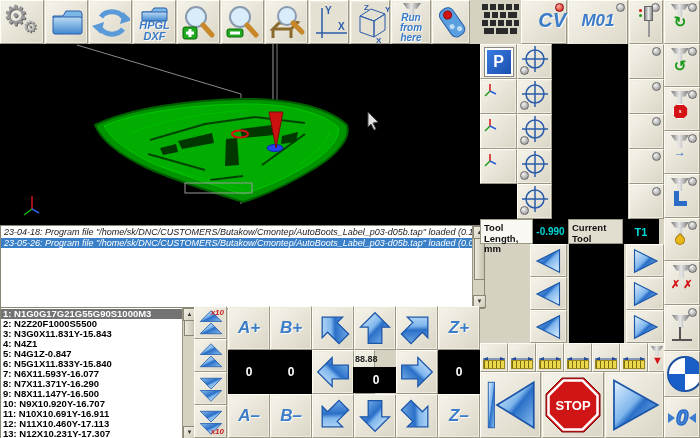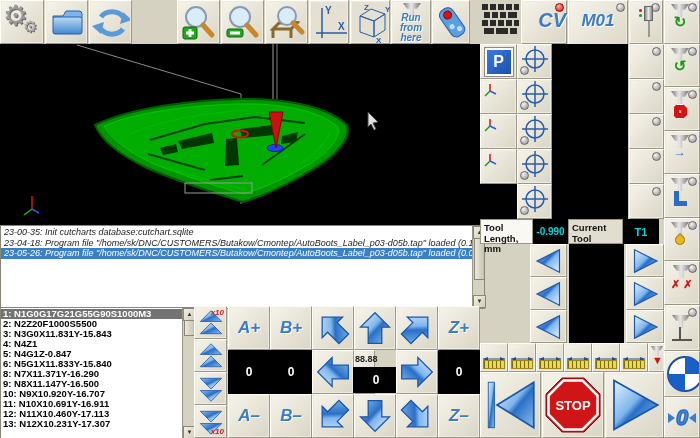--- a/index.html
+++ b/index.html
@@ -87,20 +87,28 @@
     </svg>
   </div>
   <div class="btn" style="left:89px;top:0;width:43px;height:44px">
     <svg width="38" height="38" style="position:absolute;left:2px;top:3px">
       <path d="M9,13 A13,11 0 0 1 31,13" fill="none" stroke="#5a9ad8" stroke-width="5"></path>
       <polygon points="31,8 40,16 28,20" fill="#5a9ad8"></polygon>
       <path d="M31,25 A13,11 0 0 1 9,25" fill="none" stroke="#5a9ad8" stroke-width="5"></path>
       <polygon points="9,30 0,22 12,18" fill="#5a9ad8"></polygon>
     </svg>
   </div>
+  <div class="btn" style="left:133px;top:0;width:43px;height:44px">
+    <svg width="38" height="20" style="position:absolute;left:4px;top:1px">
+      <path d="M4,10 h9 l3,-4 h11 a2,2 0 0 1 2,2 v3 h-25 z" fill="#7db7e8" stroke="#2a5fa8"></path>
+      <rect x="4" y="10" width="25" height="9" rx="1" fill="url(#fgrad)" stroke="#2a5fa8"></rect>
+    </svg>
+    <div class="blu" style="position:absolute;top:18px;left:0;right:0;text-align:center;font-size:11px;line-height:12px">HPGL</div>
+    <div class="blu" style="position:absolute;top:29px;left:0;right:0;text-align:center;font-size:11px;line-height:12px">DXF</div>
+  </div>
   <div class="btn" style="left:177px;top:0;width:43px;height:44px">
     <svg width="40" height="40" style="position:absolute;left:1px;top:2px">
       <circle cx="17" cy="14" r="10" fill="#d8ecfa" stroke="#8a9ab0" stroke-width="2"></circle>
       <line x1="24" y1="22" x2="33" y2="32" stroke="#c8882a" stroke-width="5" stroke-linecap="round"></line>
       <rect x="4" y="24" width="14" height="12" rx="2" fill="#1faa1f" stroke="#0a6a0a"></rect>
       <line x1="11" y1="26" x2="11" y2="34" stroke="#fff" stroke-width="3"></line>
       <line x1="7" y1="30" x2="15" y2="30" stroke="#fff" stroke-width="3"></line>
     </svg>
   </div>
   <div class="btn" style="left:221px;top:0;width:43px;height:44px">
@@ -235,39 +243,39 @@
         <line x1="32" y1="165" x2="24" y2="171" stroke="#1ab41a" stroke-width="1.5"></line>
         <line x1="32" y1="165" x2="39" y2="169" stroke="#2a5cdd" stroke-width="1.5"></line>
       </g>
 
       <polygon points="368,68 368,83 371,80 374,86 376,85 373,79 378,78" fill="#e0e0e0" stroke="#444"></polygon>
     </svg>
   </div>
 
   <div id="logbox">
     <div id="logrows" style="position:absolute;left:0;top:1px;right:12px;overflow:hidden">
-        <div class="log-row">23-00-35: Init cutcharts database:cutchart.sqlite</div>
         <div class="log-row">23-04-18: Program file "/home/sk/DNC/CUSTOMERS/Butakow/Cmontep/AutoBoots_Label_p03-d05b.tap" loaded (0.13 sec, 83677 lines)</div>
         <div class="log-row sel">23-05-26: Program file "/home/sk/DNC/CUSTOMERS/Butakow/Cmontep/AutoBoots_Label_p03-d05b.tap" loaded (0.09 sec, 83677 lines)</div>
       </div>
     <div class="vsb">
       <div class="sbarr" style="top:0">▲</div>
       <div class="sbthumb" style="top:12px;height:40px"></div>
       <div class="sbarr" style="bottom:0">▼</div>
     </div>
   </div>
 
   <div id="proglist">
     <div id="progrows" style="position:absolute;left:0;top:1px;right:12px;overflow:hidden">
         <div class="prog-row sel">1: N1G0G17G21G55G90S1000M3</div>
         <div class="prog-row">2: N2Z20F1000S5500</div>
         <div class="prog-row">3: N3G0X11.831Y-15.843</div>
         <div class="prog-row">4: N4Z1</div>
         <div class="prog-row">5: N4G1Z-0.847</div>
         <div class="prog-row">6: N5G1X11.833Y-15.840</div>
+        <div class="prog-row">7: N6X11.593Y-16.077</div>
         <div class="prog-row">8: N7X11.371Y-16.290</div>
         <div class="prog-row">9: N8X11.147Y-16.500</div>
         <div class="prog-row">10: N9X10.920Y-16.707</div>
         <div class="prog-row">11: N10X10.691Y-16.911</div>
         <div class="prog-row">12: N11X10.460Y-17.113</div>
         <div class="prog-row">13: N12X10.231Y-17.307</div>
       </div>
     <div class="vsb">
       <div class="sbarr" style="top:0">▲</div>
       <div class="sbthumb" style="top:12px;height:14px"></div>

